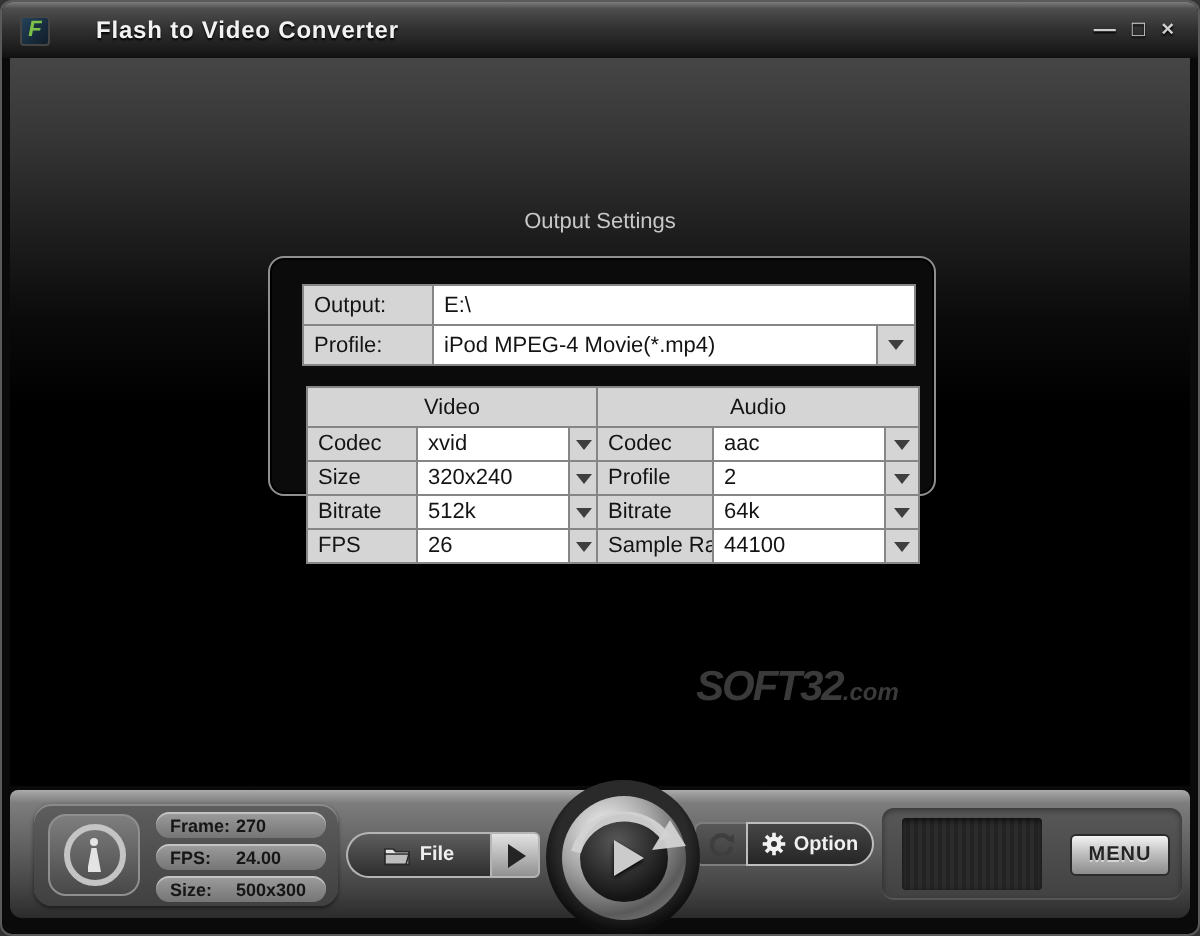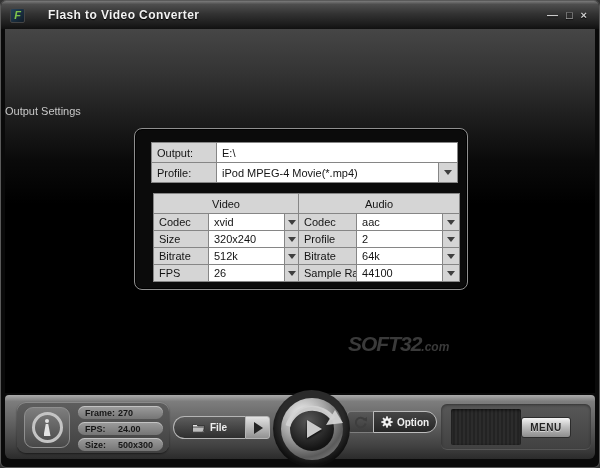--- a/index.html
+++ b/index.html
@@ -15,24 +15,24 @@
     background:linear-gradient(135deg,#24425a 0%,#101c28 100%);
     color:#7ec24a;font-weight:bold;font-style:italic;font-size:11px;line-height:13px;text-align:center;}
   .title-text{color:#f2f2f2;font-size:12px;font-weight:bold;margin-left:23px;letter-spacing:.4px;
     text-shadow:0 1px 1px #000;}
   .win-controls{margin-left:auto;margin-right:12px;display:flex;gap:8px;align-items:center;}
   .win-btn{color:#cfcfcf;font-size:11px;font-weight:bold;line-height:14px;cursor:default;text-shadow:0 1px 1px #000;}
 
   
   .main{position:absolute;left:4px;right:4px;top:28px;height:364px;
     background:linear-gradient(180deg,#464646 0%,#343434 12%,#1e1e1e 24%,#0a0a0a 36%,#000 48%);}
-  .section-title{position:absolute;left:0;right:0;top:76px;
+  .section-title{position:absolute;left:0;right:0;top:76px;text-align:center;
     color:#c8c8c8;font-size:11px;}
 
-  .settings-panel{position:absolute;left:129px;top:99px;width:334px;height:162px;
+  .settings-panel{position:absolute;left:129px;top:99px;width:334px;height:120px;
     background:#0b0b0b;border:1px solid #8f8f8f;border-radius:8px;
     box-shadow:0 0 0 1px #000 inset;}
 
   table.fields,table.grid{border-collapse:collapse;position:absolute;table-layout:fixed;}
   table.fields{left:16px;top:13px;width:306px;}
   table.grid{left:18px;top:64px;width:306px;padding-left:38px;}
   td{border:1px solid #868686;font-size:11px;color:#141414;padding:0 5px;overflow:hidden;white-space:nowrap;}
   td.lbl{background:#d5d5d5;}
   td.val{background:#ffffff;}
   td.arr{background:#d5d5d5;padding:0;}
@@ -95,21 +95,21 @@
   .opt-pill{width:64px;height:22px;border:1px solid #bdbdbd;border-radius:0 11px 11px 0;
     background:linear-gradient(180deg,#454545,#262626);
     display:flex;align-items:center;justify-content:center;gap:4px;color:#f0f0f0;font-size:10px;font-weight:bold;}
 
   .right-panel{position:absolute;left:436px;top:9px;width:150px;height:46px;border-radius:6px;
     background:linear-gradient(180deg,#585858,#414141);
     box-shadow:inset 0 1px 3px rgba(0,0,0,.45),inset 0 -1px 0 rgba(255,255,255,.15);}
   .lcd{position:absolute;left:10px;top:5px;width:70px;height:36px;border-radius:2px;
     background:repeating-linear-gradient(90deg,#2c2c2c 0 2px,#232323 2px 4px);
     box-shadow:inset 0 1px 3px rgba(0,0,0,.7);}
-  .menu-btn{position:absolute;right:20px;top:13px;width:50px;height:21px;border-radius:3px;
+  .menu-btn{position:absolute;right:6px;top:13px;width:50px;height:21px;border-radius:3px;
     border:1px solid #2c2c2c;background:linear-gradient(180deg,#f4f4f4,#c0c0c0 45%,#8c8c8c);
     color:#242424;font-size:10px;font-weight:bold;letter-spacing:.5px;
     display:flex;align-items:center;justify-content:center;cursor:default;
     text-shadow:0 1px 0 rgba(255,255,255,.5);}
 </style>
 </head>
 <body>
 
 <div class="stage">
   <div class="window">

